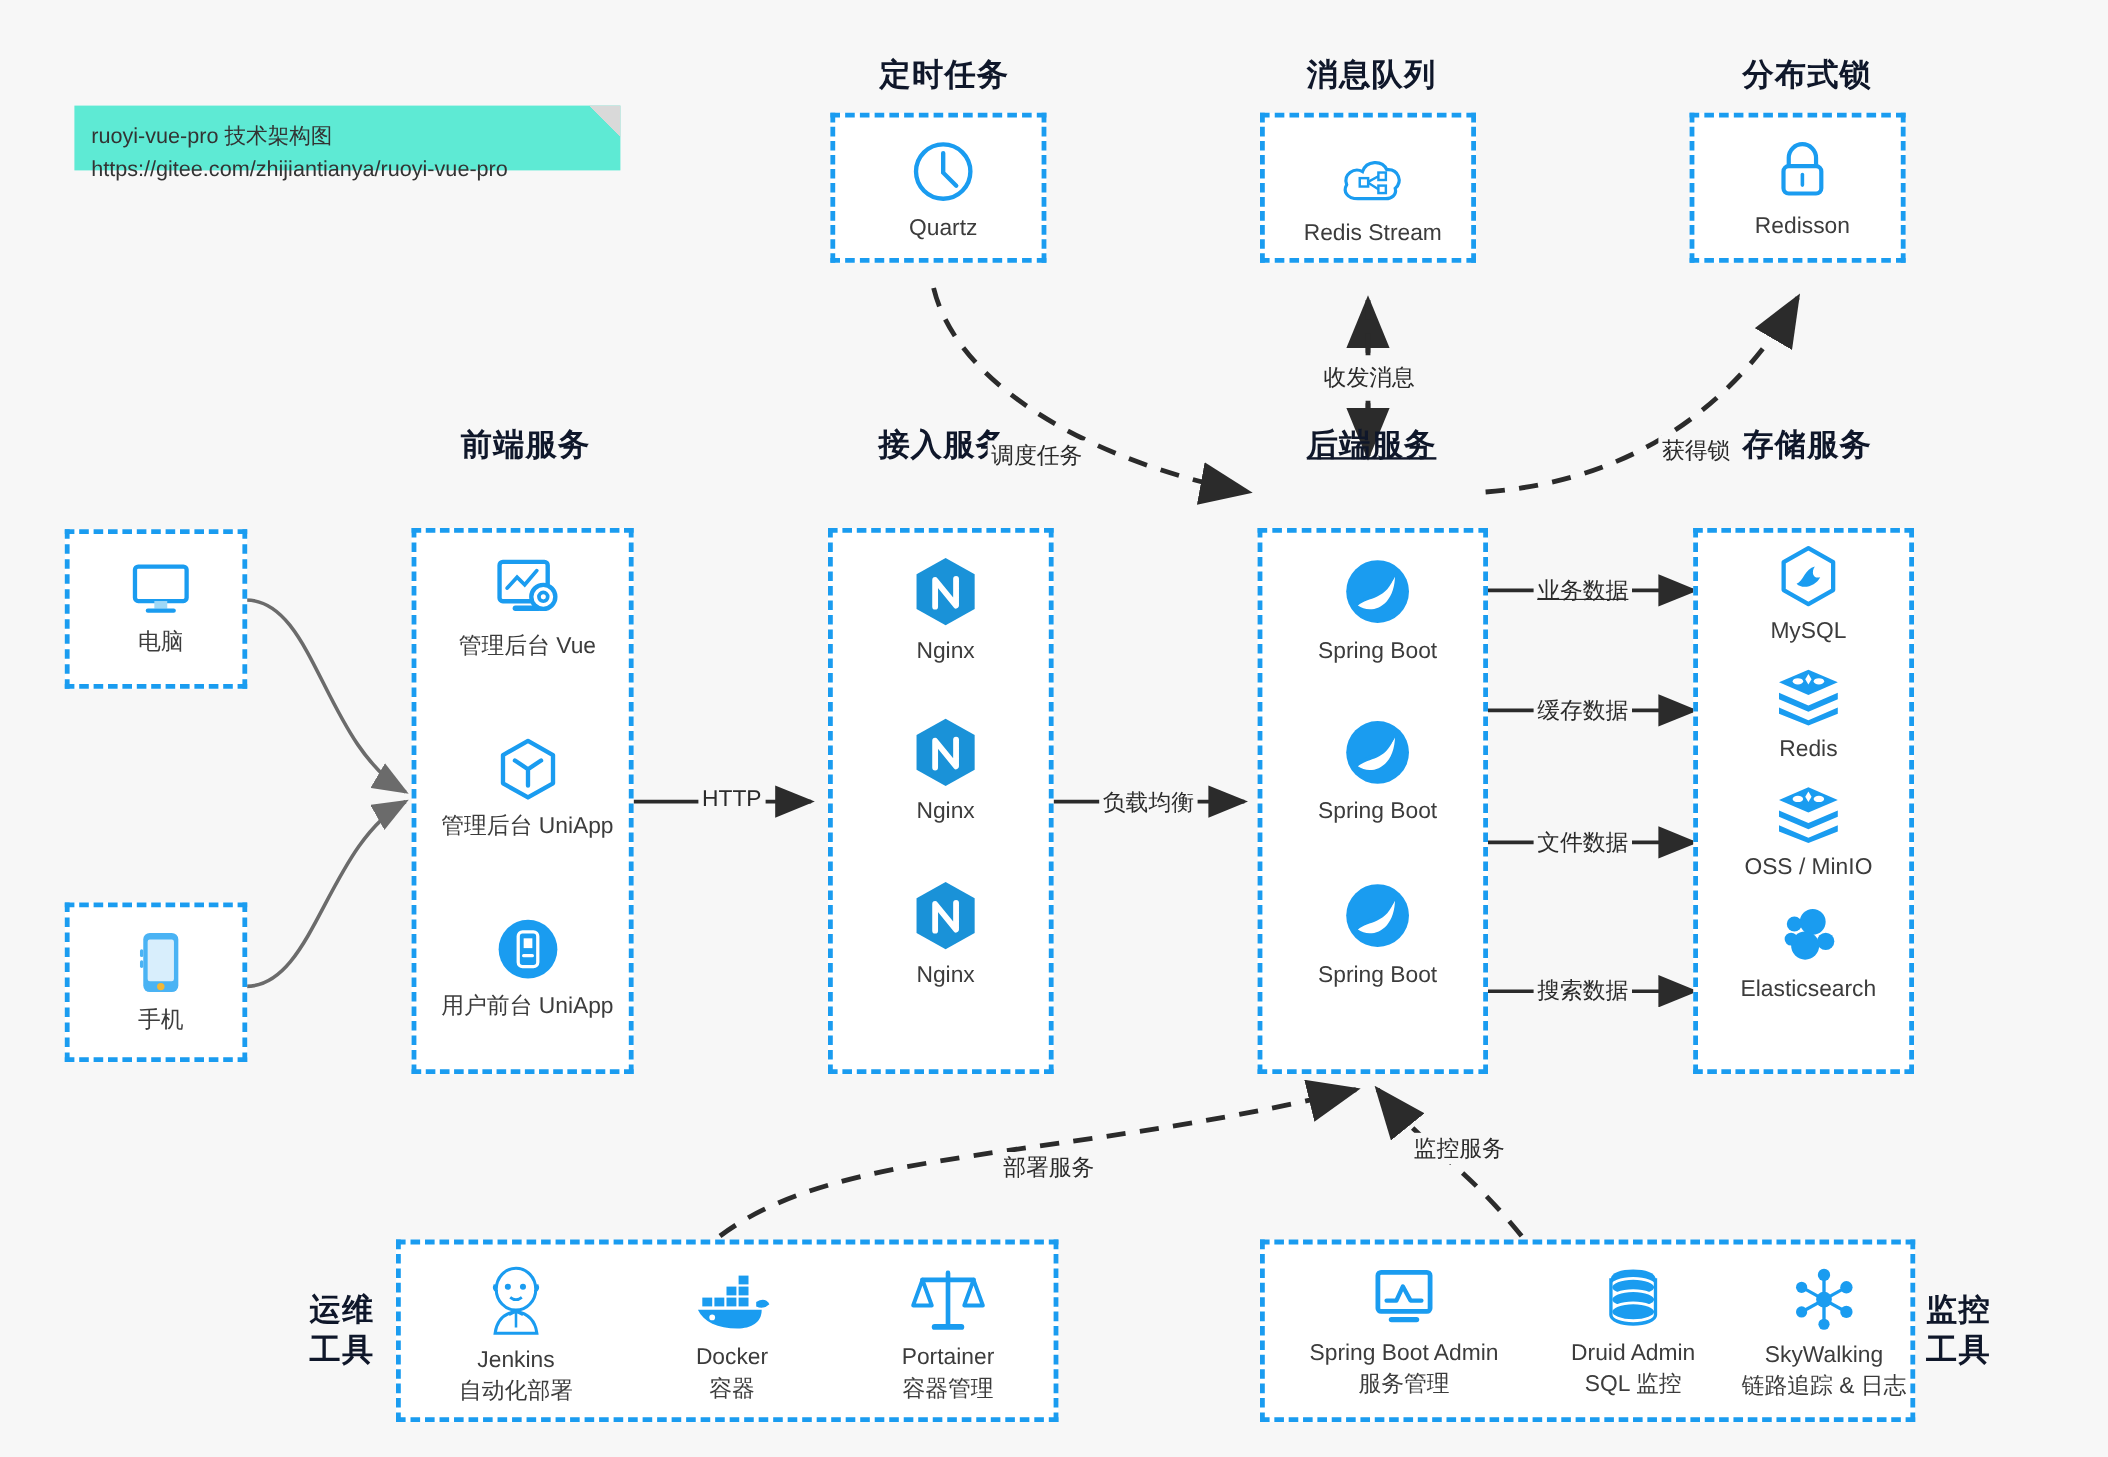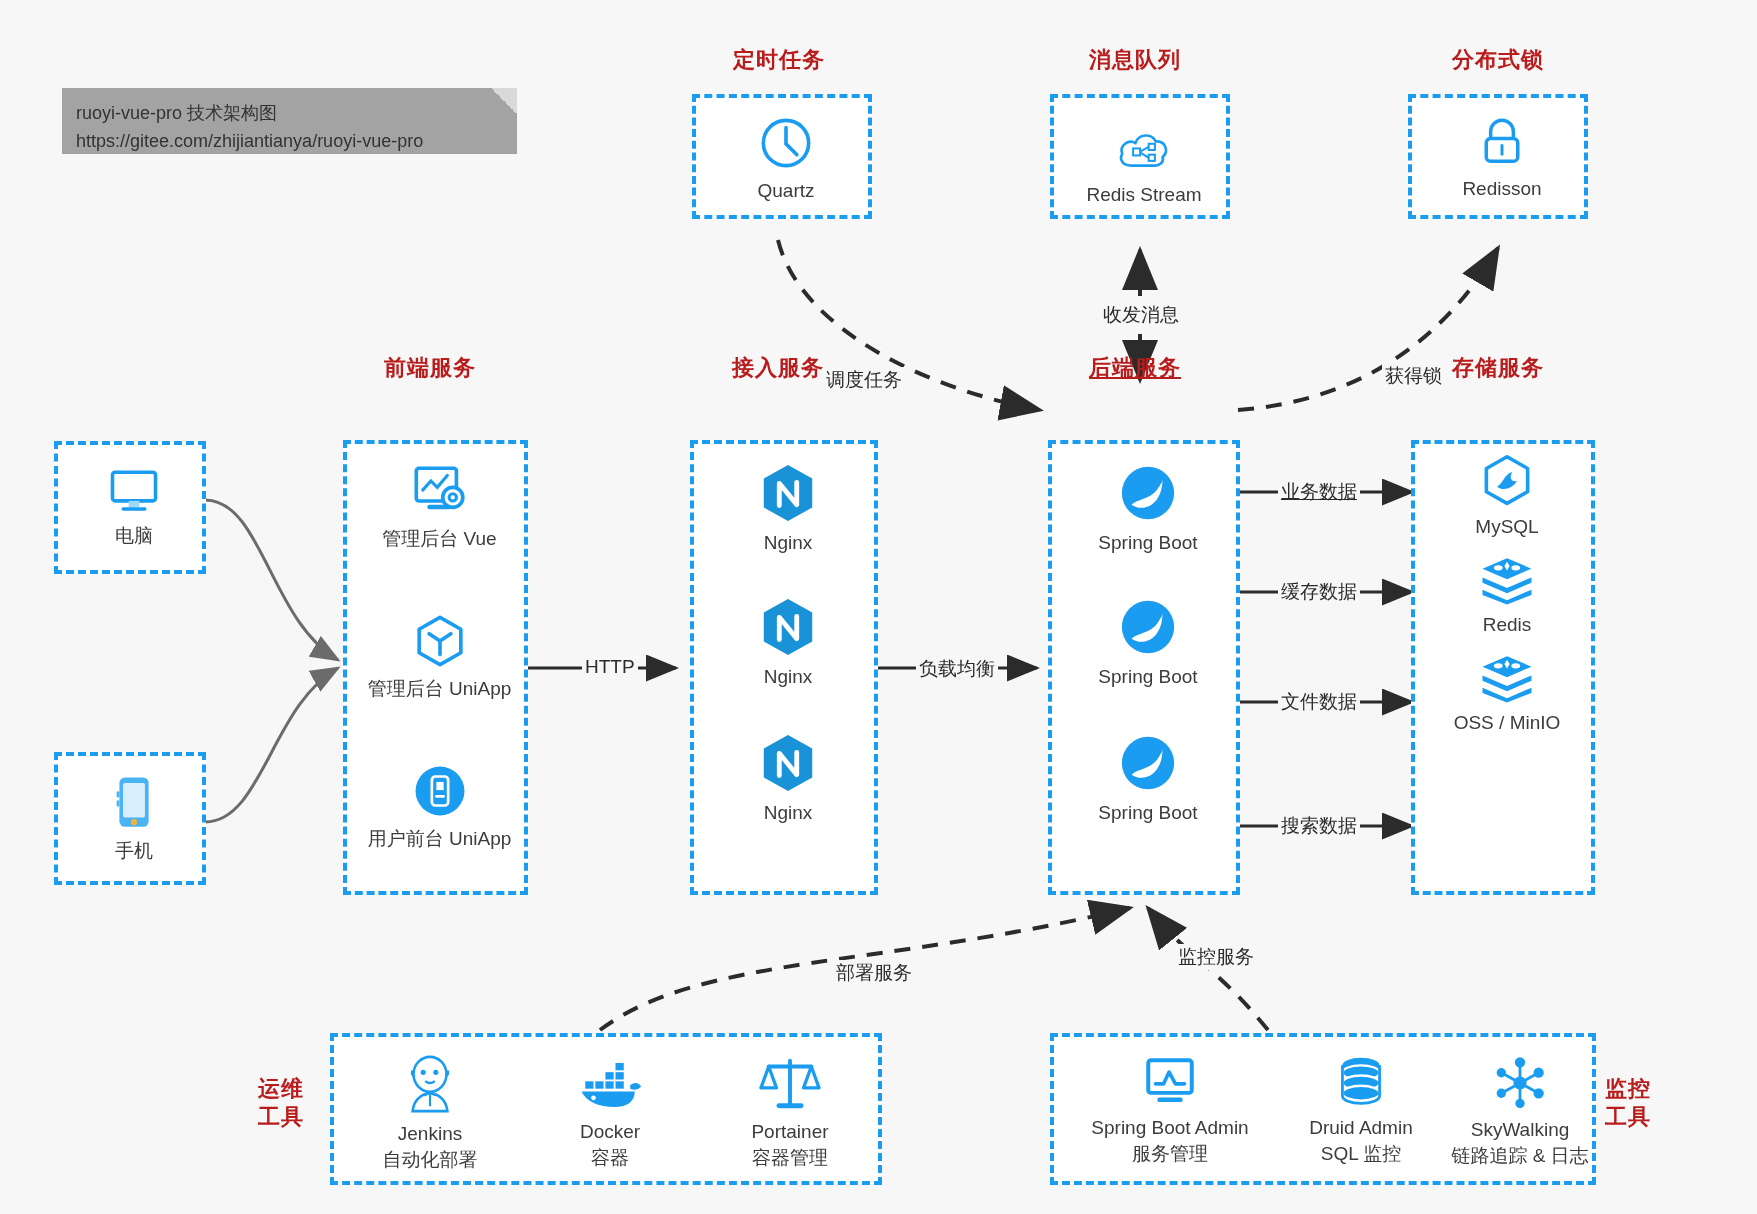--- a/index.html
+++ b/index.html
@@ -7,37 +7,37 @@
     width:1757px;height:1214px;
     background:#f7f7f7;
     font-family:"Liberation Sans","DejaVu Sans",sans-serif;
     position:relative;overflow:hidden;
   }
   .stage{position:absolute;inset:0;}
   svg.wires{position:absolute;left:0;top:0;width:1757px;height:1214px;pointer-events:none;}
 
   
   .note{
-    position:absolute;left:62px;top:88px;width:455px;height:66px;
-    background:#a3a3a3;
+    position:absolute;left:62px;top:88px;width:455px;height:54px;
+    background:#5eead4;
     padding:12px 14px 0 14px;box-sizing:border-box;
     font-size:18px;color:#333;line-height:1.55;
   }
   .note .fold{
     position:absolute;right:0;top:0;width:26px;height:26px;
     background:linear-gradient(225deg,#d9d9d9 0 50%,transparent 50%);
   }
 
   
   .box{
     position:absolute;box-sizing:border-box;
     border:4px dashed #1a9cf0;background:#ffffff;
   }
   .grp-title{
-    position:absolute;color:#b91c1c;font-weight:bold;font-size:22px;
+    position:absolute;color:#0f172a;font-weight:bold;font-size:26px;
     white-space:nowrap;letter-spacing:1px;
   }
   .grp-title.stack{line-height:1.25;text-align:center;}
 
   
   .cell{
     position:absolute;display:flex;flex-direction:column;
     align-items:center;justify-content:flex-start;
   }
   .cell .cap{
@@ -268,20 +268,30 @@
     <div class="cell" style="left:0;top:208px;width:184px;">
       <svg class="ico" width="56" height="52" viewBox="0 0 64 58">
         <path d="M32 4 L60 16 L32 28 L4 16 Z" fill="#1a9cf0"></path>
         <path d="M4 26 L32 38 L60 26 L60 32 L32 44 L4 32 Z" fill="#1a9cf0"></path>
         <path d="M4 40 L32 52 L60 40 L60 46 L32 57 L4 46 Z" fill="#1a9cf0"></path>
         <ellipse cx="22" cy="15" rx="5" ry="3" fill="#ffffff"></ellipse>
         <ellipse cx="42" cy="15" rx="5" ry="3" fill="#ffffff"></ellipse>
         <path d="M32 8 L35 13 L32 18 L29 13 Z" fill="#ffffff"></path>
       </svg>
       <div class="cap">OSS / MinIO</div>
+    </div>
+    <div class="cell" style="left:0;top:308px;width:184px;">
+      <svg class="ico" width="54" height="54" viewBox="0 0 60 60">
+        <circle cx="34" cy="18" r="12" fill="#1a9cf0"></circle>
+        <circle cx="17" cy="20" r="7" fill="#1a9cf0"></circle>
+        <circle cx="27" cy="40" r="13" fill="#1a9cf0"></circle>
+        <circle cx="46" cy="36" r="8" fill="#1a9cf0"></circle>
+        <circle cx="14" cy="34" r="6" fill="#1a9cf0"></circle>
+      </svg>
+      <div class="cap">Elasticsearch</div>
     </div>
   </div>
 
   <div class="grp-title stack" style="left:258px;top:1075px;">
     <div>运维</div>
     <div>工具</div>
   </div>
   <div class="box" style="left:330px;top:1033px;width:552px;height:152px;">
     <div class="cell" style="left:16px;top:16px;width:160px;">
       <svg class="ico" width="62" height="62" viewBox="0 0 64 64">

